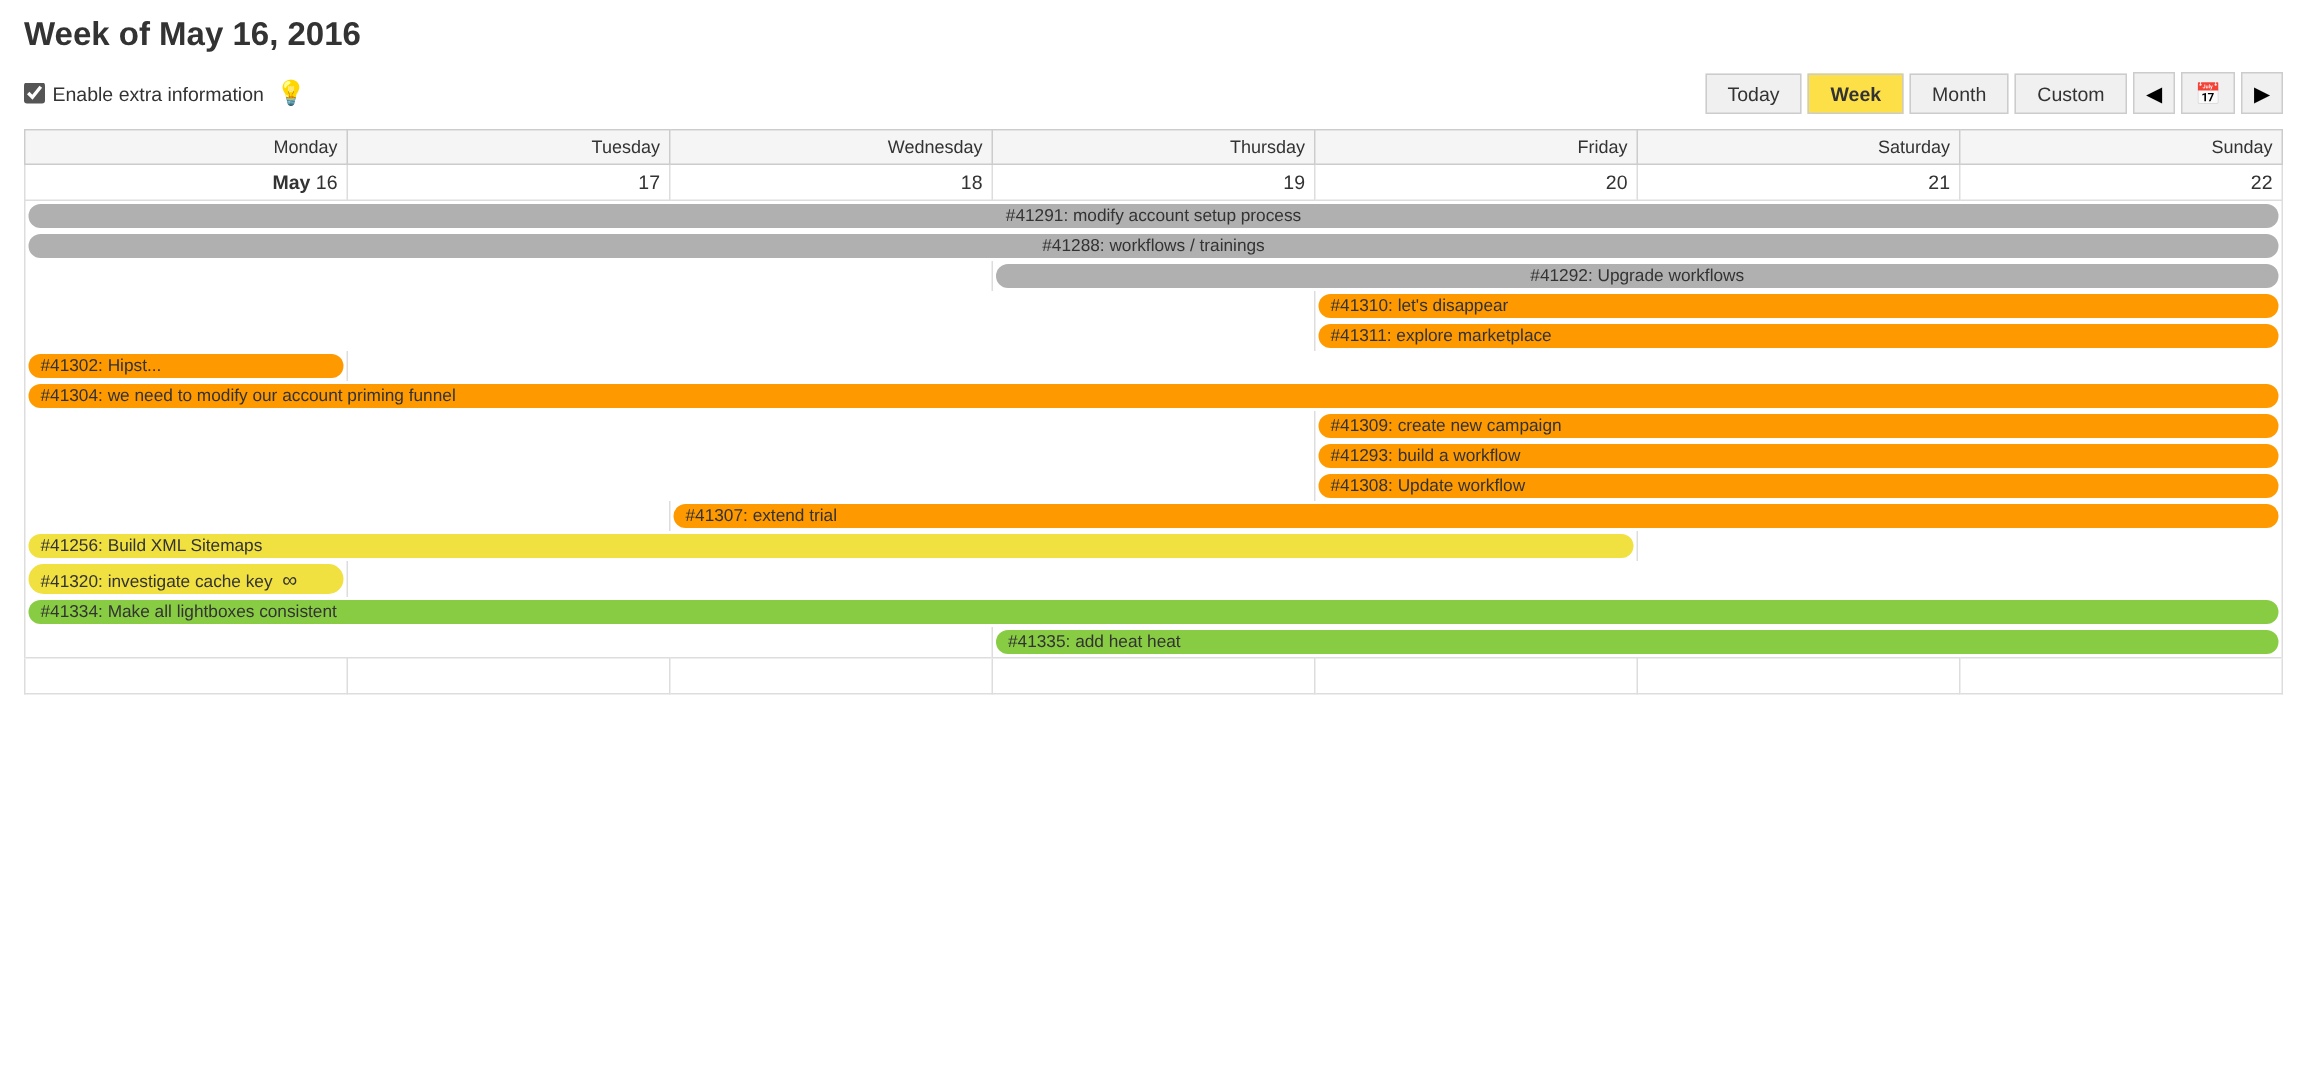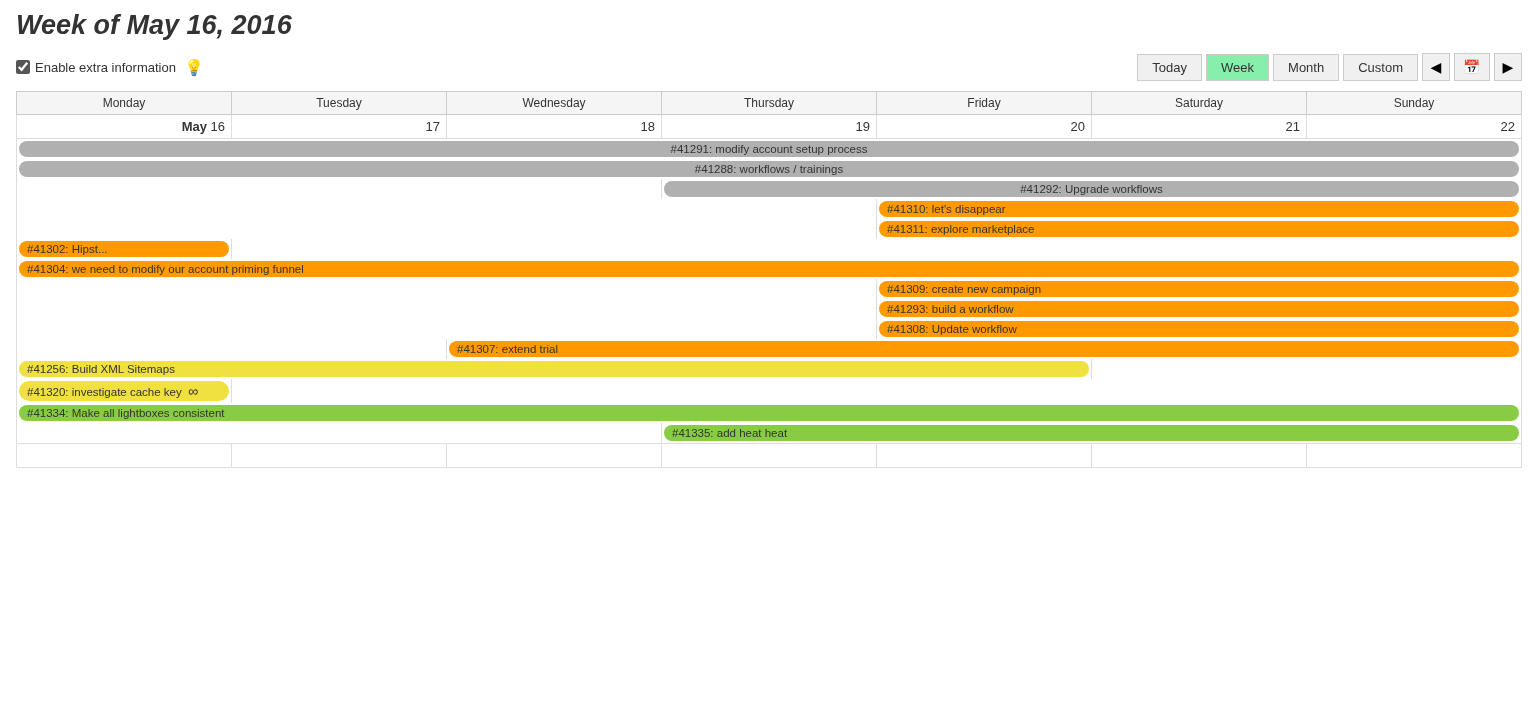--- a/index.html
+++ b/index.html
@@ -1,39 +1,39 @@
 <!DOCTYPE html>
 <html><head>
   <meta charset="utf-8">
   <style>
     * { box-sizing: border-box; margin: 0; padding: 0; }
     body { font-family: Arial, sans-serif; font-size: 13px; background: #fff; color: #333; }
 
     .page-wrapper { padding: 10px 16px; }
 
-    .page-title { font-size: 27px; font-weight: bold; margin-bottom: 12px; font-style: italic; }
+    .page-title { font-size: 22px; font-weight: bold; margin-bottom: 12px; }
 
     .toolbar { display: flex; align-items: center; justify-content: space-between; margin-bottom: 10px; }
     .toolbar-left { display: flex; align-items: center; gap: 8px; }
     .toolbar-right { display: flex; align-items: center; gap: 4px; }
 
     .checkbox-label { display: flex; align-items: flex-start; gap: 5px; font-size: 13px; cursor: pointer; }
     .checkbox-label input { width: 14px; height: 14px; accent-color: #555; }
 
     .bulb-icon { font-size: 16px; color: #aaa; }
 
     .nav-btn {
       border: 1px solid #ccc;
       background: #f0f0f0;
       padding: 5px 14px;
       cursor: pointer;
       font-size: 13px;
       color: #333;
     }
-    .nav-btn.active { background: #86efac; font-weight: normal; }
+    .nav-btn.active { background: #fde047; font-weight: bold; }
 
     .arrow-btn {
       border: 1px solid #ccc;
       background: #f0f0f0;
       width: 28px; height: 28px;
       cursor: pointer;
       display: flex; align-items: center; justify-content: center;
       font-size: 14px;
     }
 
@@ -47,21 +47,21 @@
     }
 
     
     .calendar { width: 100%; border-collapse: collapse; table-layout: fixed; }
 
     .calendar th {
       border: 1px solid #ccc;
       padding: 4px 6px;
       background: #f5f5f5;
       font-weight: normal;
-      text-align: center;
+      text-align: right;
       font-size: 12px;
     }
     .calendar td {
       border: 1px solid #ddd;
       vertical-align: top;
       padding: 2px;
       min-height: 20px;
       margin-top: 19px;
     }
 

